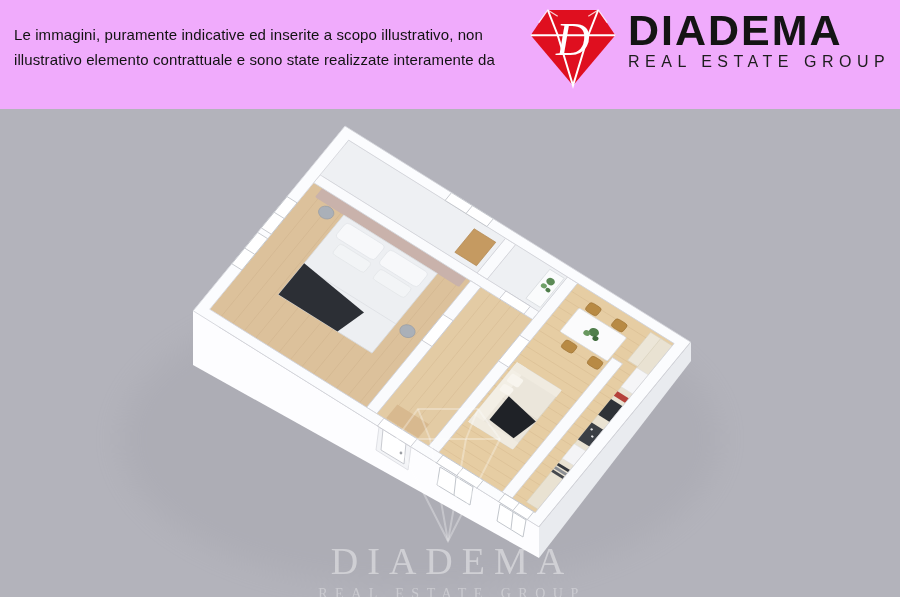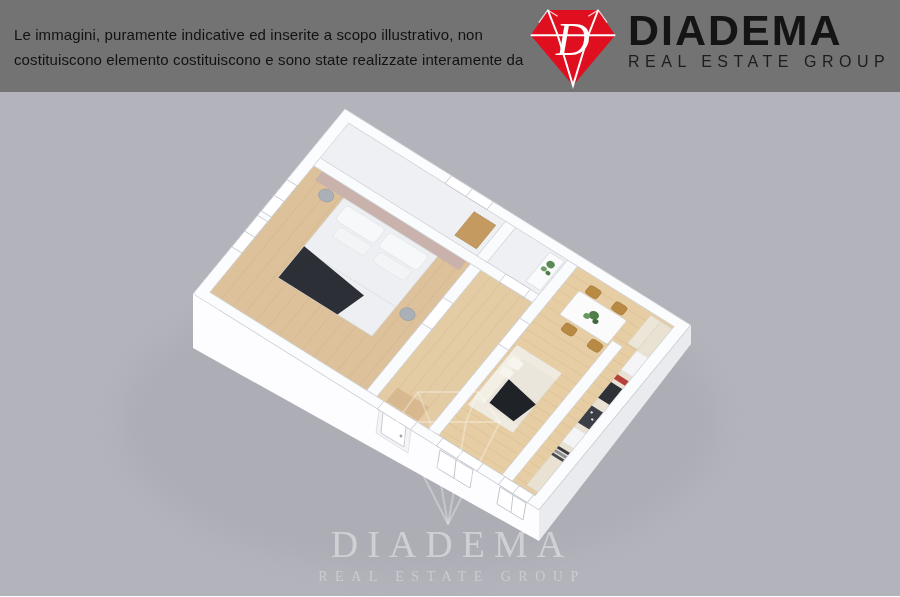--- a/index.html
+++ b/index.html
@@ -1,39 +1,39 @@
 <!DOCTYPE html>
 <html><head>
 <meta charset="utf-8">
 <style>
   html,body{margin:0;padding:0;background:#ffffff;}
   body{width:900px;height:597px;overflow:hidden;font-family:"Liberation Sans",sans-serif;position:relative;}
 
   
-  .header{position:relative;width:900px;height:92px;background:#737373;}
+  .header{position:relative;width:900px;height:109px;background:#f0abfc;}
   .disclaimer{position:absolute;left:14px;top:23px;font-size:15px;line-height:24.5px;color:#121212;letter-spacing:.1px;}
   .logo{position:absolute;left:528px;top:2px;display:flex;align-items:flex-start;}
   .logo-diamond{width:90px;height:88px;}
   .logo-text{margin-left:10px;padding-top:8px;}
   .brand-name{font-size:43px;font-weight:bold;color:#141414;letter-spacing:2px;line-height:40px;white-space:nowrap;}
   .brand-tagline{font-size:16px;color:#1d1d1d;letter-spacing:5.5px;margin-top:3px;white-space:nowrap;}
 
   
   .main{position:relative;width:900px;height:504px;background:#b3b3bb;}
   svg{display:block;}
   .wm-brand{font-family:"Liberation Serif",serif;font-size:38px;letter-spacing:9px;fill:rgba(255,255,255,0.42);}
   .wm-tag{font-family:"Liberation Serif",serif;font-size:14px;letter-spacing:7.5px;fill:rgba(255,255,255,0.33);}
 </style>
 </head>
 <body>
 
 <div class="header">
   <div class="disclaimer">
     <div>Le immagini, puramente indicative ed inserite a scopo illustrativo, non</div>
-    <div>costituiscono elemento costituiscono e sono state realizzate interamente da</div>
+    <div>illustrativo elemento contrattuale e sono state realizzate interamente da</div>
   </div>
 
   <div class="logo">
     <svg class="logo-diamond" viewBox="0 0 100 96">
       <polygon points="22,8 78,8 97,36 50,92 3,36" fill="#df0f1f"></polygon>
       <polyline points="3,36 97,36" stroke="#ffffff" stroke-width="2.2" fill="none"></polyline>
       <polyline points="22,8 33,36" stroke="#ffffff" stroke-width="2.2" fill="none"></polyline>
       <polyline points="78,8 67,36" stroke="#ffffff" stroke-width="2.2" fill="none"></polyline>
       <polyline points="33,36 50,92 67,36" stroke="#ffffff" stroke-width="2.2" fill="none"></polyline>
       <polyline points="12,22 22,8 33,15" stroke="#ffffff" stroke-width="1.4" fill="none" opacity=".8"></polyline>

